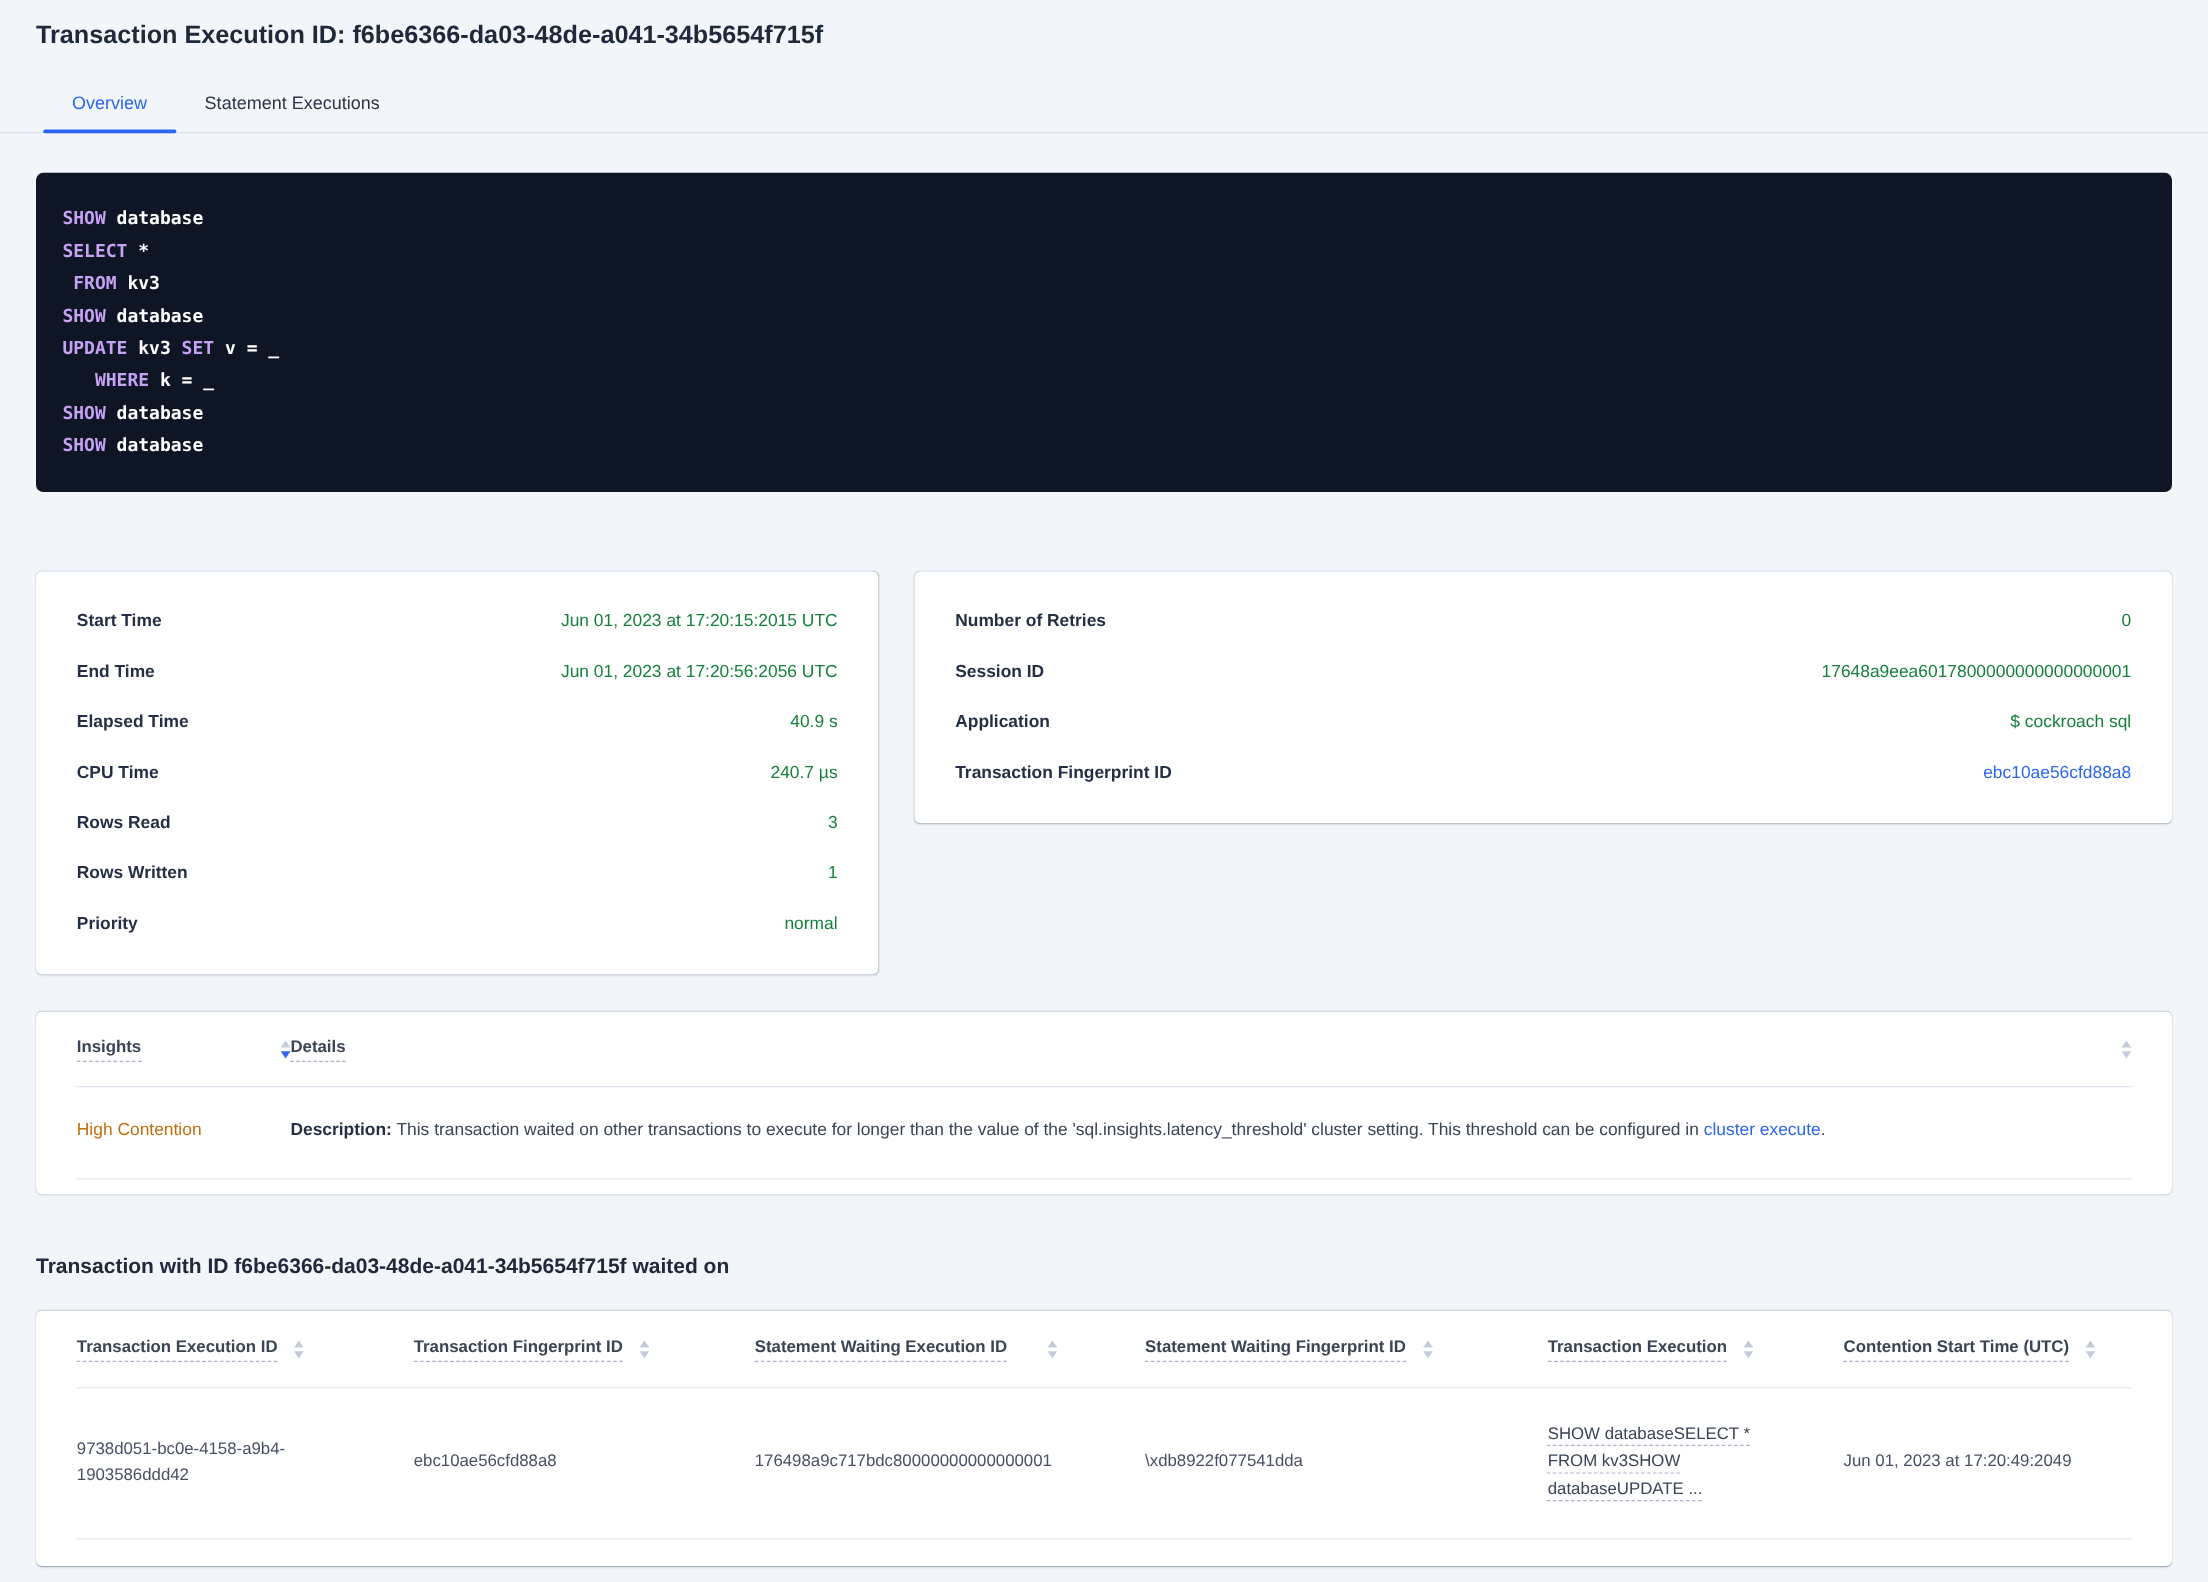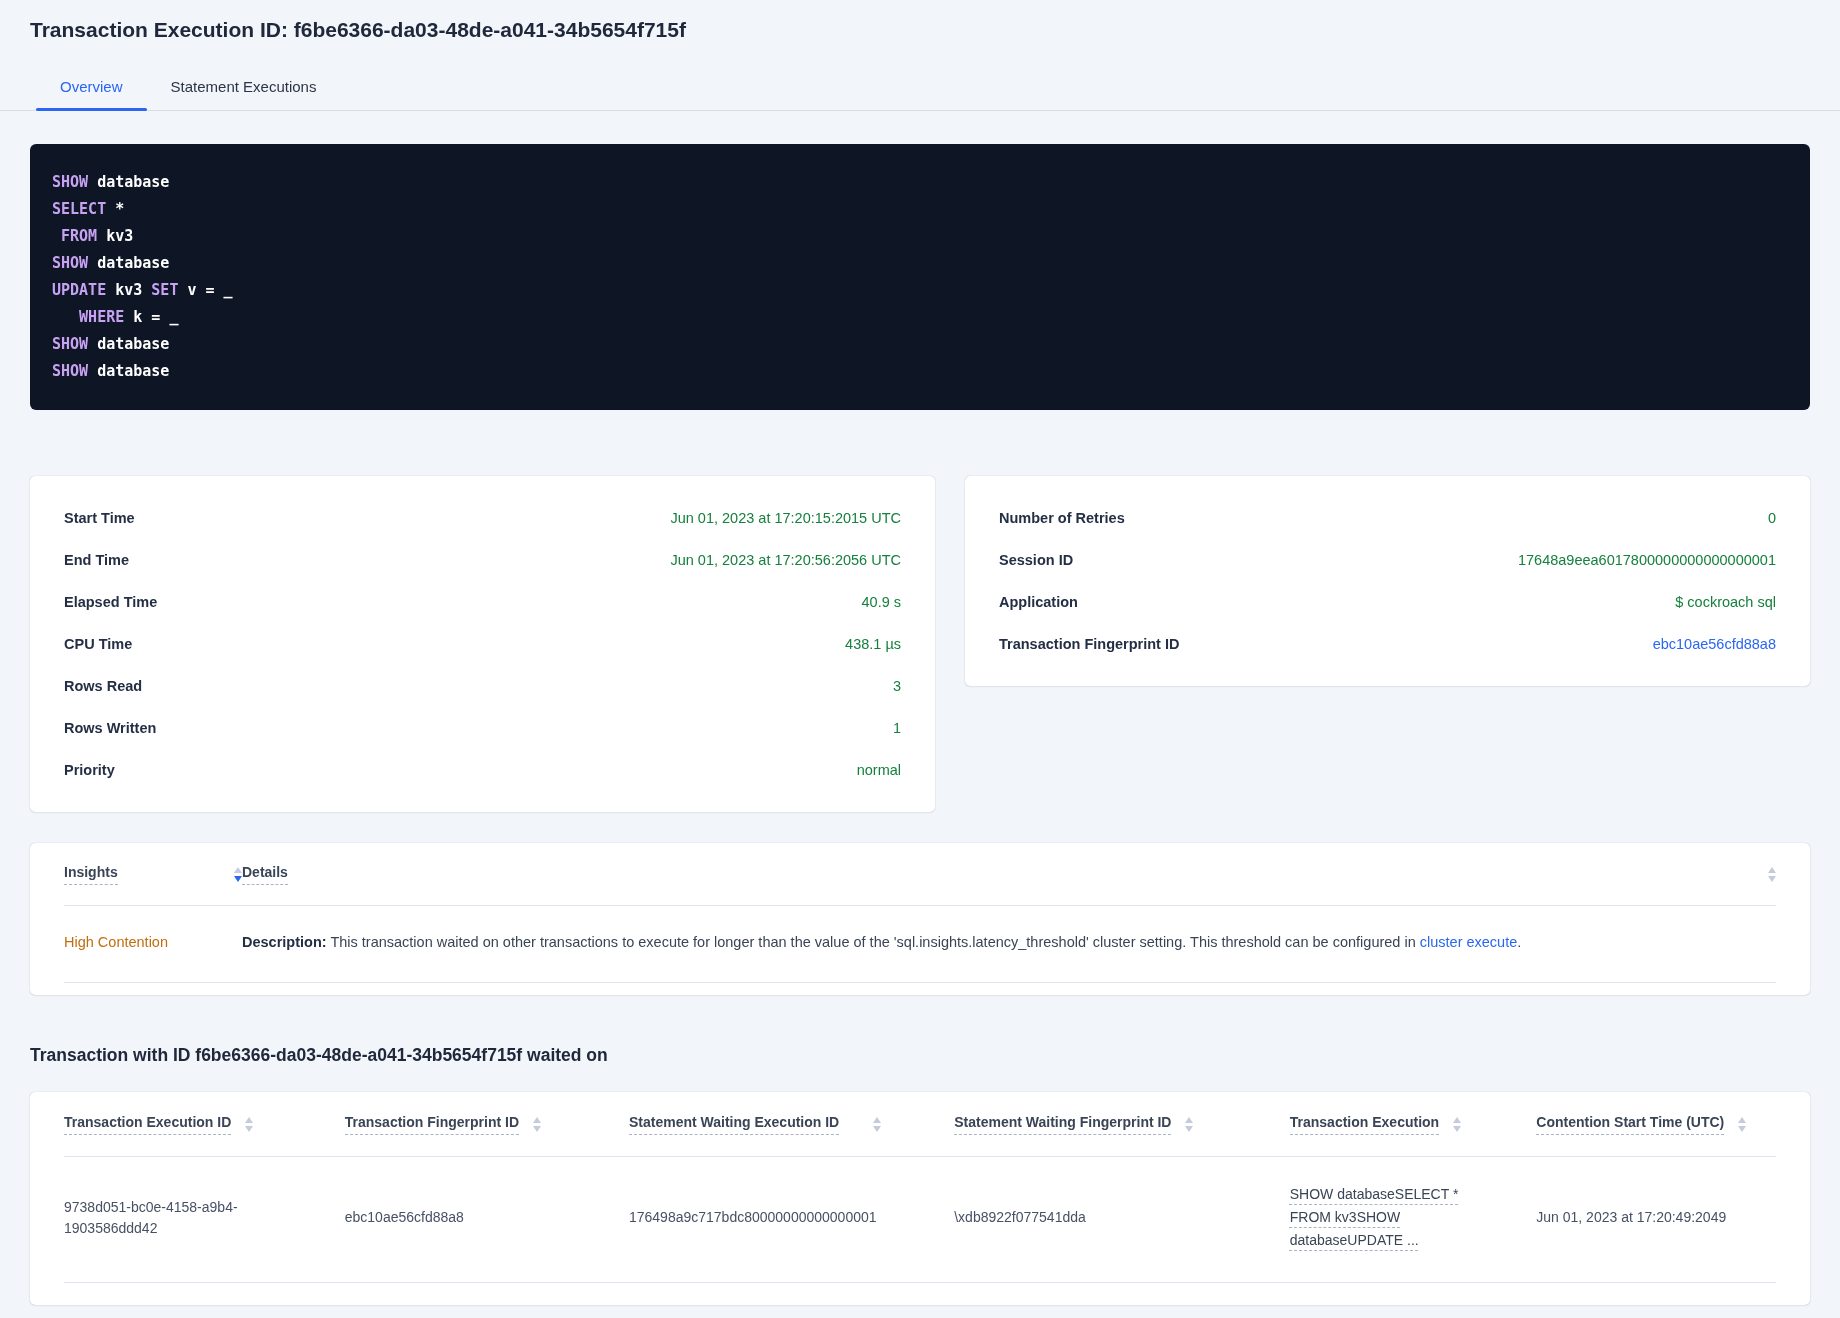--- a/index.html
+++ b/index.html
@@ -23,21 +23,21 @@
     padding:25px 22px; color:#fff;
   }
   .sql-line { font-family:"DejaVu Sans Mono","Liberation Mono",monospace; font-size:15px; font-weight:700; line-height:27px; white-space:pre; }
   .sql-line .kw { color:#c7a2f2;text-align:center; }
   .sql-line .pl { color:#ffffff; }
 
   
   .card { background:#fff; border-radius:5px; box-shadow:0 0 1px rgba(67,90,111,.45), 0 1px 2px rgba(67,90,111,.08); }
   .cards-row { display:flex; gap:30px; margin-top:66px; align-items:flex-start; }
   .summary-card { padding:21px 34px; }
-  .summary-card.left { width:905px; }
+  .summary-card.left { width:702px; }
   .summary-card.right { flex:1; }
   .kv-row { display:flex; justify-content:space-between; align-items:center; height:42px; font-size:14.5px; }
   .kv-row .kv-label { font-weight:700; color:#242f45; }
   .kv-row .kv-value { color:#15803d; }
   .kv-row .kv-value.link { color:#2a66f2; cursor:pointer; }
 
   
   .th-label { display:inline-block; border-bottom:1px dashed #a9b3c7; padding-bottom:4px; font-weight:700; color:#394455; font-size:14px; cursor:pointer; }
   .sort { display:inline-flex; flex-direction:column; align-items:center; margin-left:14px; cursor:pointer; }
   .tri { width:0; height:0; border-left:4.5px solid transparent; border-right:4.5px solid transparent; display:block; }
@@ -55,21 +55,21 @@
   .insight-badge { width:178px; font-size:14.5px; color:#c26d0e; display:flex; align-items:center; }
   .details-cell { flex:1; font-size:14.5px; color:#394455; line-height:20px; }
   .details-cell .d-line { margin-bottom:12px; }
   .details-cell .d-line:last-child { margin-bottom:0; }
   .details-cell b { color:#242f45; }
   a.inline-link { color:#2a66f2; text-decoration:none; cursor:pointer; }
 
   
   h2.section-title { margin-top:50px; font-size:17.5px; font-weight:700; color:#20293c; }
   .waited-card { margin-top:26px; padding:0 34px 22px; }
-  .w-head { display:flex; align-items:center; height:64px; }
+  .w-head { display:flex; align-items:center; height:64px;justify-content:center; }
   .w-row { display:flex; padding:26px 0 30px; }
   .w-col { padding-right:18px; display:flex; align-items:flex-start; }
   .w-head .w-col { align-items:center; }
   .w-col.c1 { width:16.4%; } .w-col.c2 { width:16.6%; } .w-col.c3 { width:19.0%;gap:20px; }
   .w-col.c4 { width:19.6%; } .w-col.c5 { width:14.4%; } .w-col.c6 { width:14.0%; padding-right:0; }
   .w-row .w-col { align-self:center; }
   .cell-text { font-size:14px; color:#475064; line-height:21px; overflow-wrap:break-word; }
   .c1 .cell-text { max-width:196px; }
   .exec-link { font-size:14px; color:#394455; line-height:23px; max-width:176px;
                text-decoration:underline dashed #a9b3c7 1px; text-underline-offset:5px; cursor:pointer; }
@@ -111,21 +111,21 @@
           <div class="kv-row">
             <span class="kv-label">End Time</span>
             <span class="kv-value">Jun 01, 2023 at 17:20:56:2056 UTC</span>
           </div>
           <div class="kv-row">
             <span class="kv-label">Elapsed Time</span>
             <span class="kv-value">40.9 s</span>
           </div>
           <div class="kv-row">
             <span class="kv-label">CPU Time</span>
-            <span class="kv-value">438.1 µs</span>
+            <span class="kv-value">240.7 µs</span>
           </div>
           <div class="kv-row">
             <span class="kv-label">Rows Read</span>
             <span class="kv-value">3</span>
           </div>
           <div class="kv-row">
             <span class="kv-label">Rows Written</span>
             <span class="kv-value">1</span>
           </div>
           <div class="kv-row">

